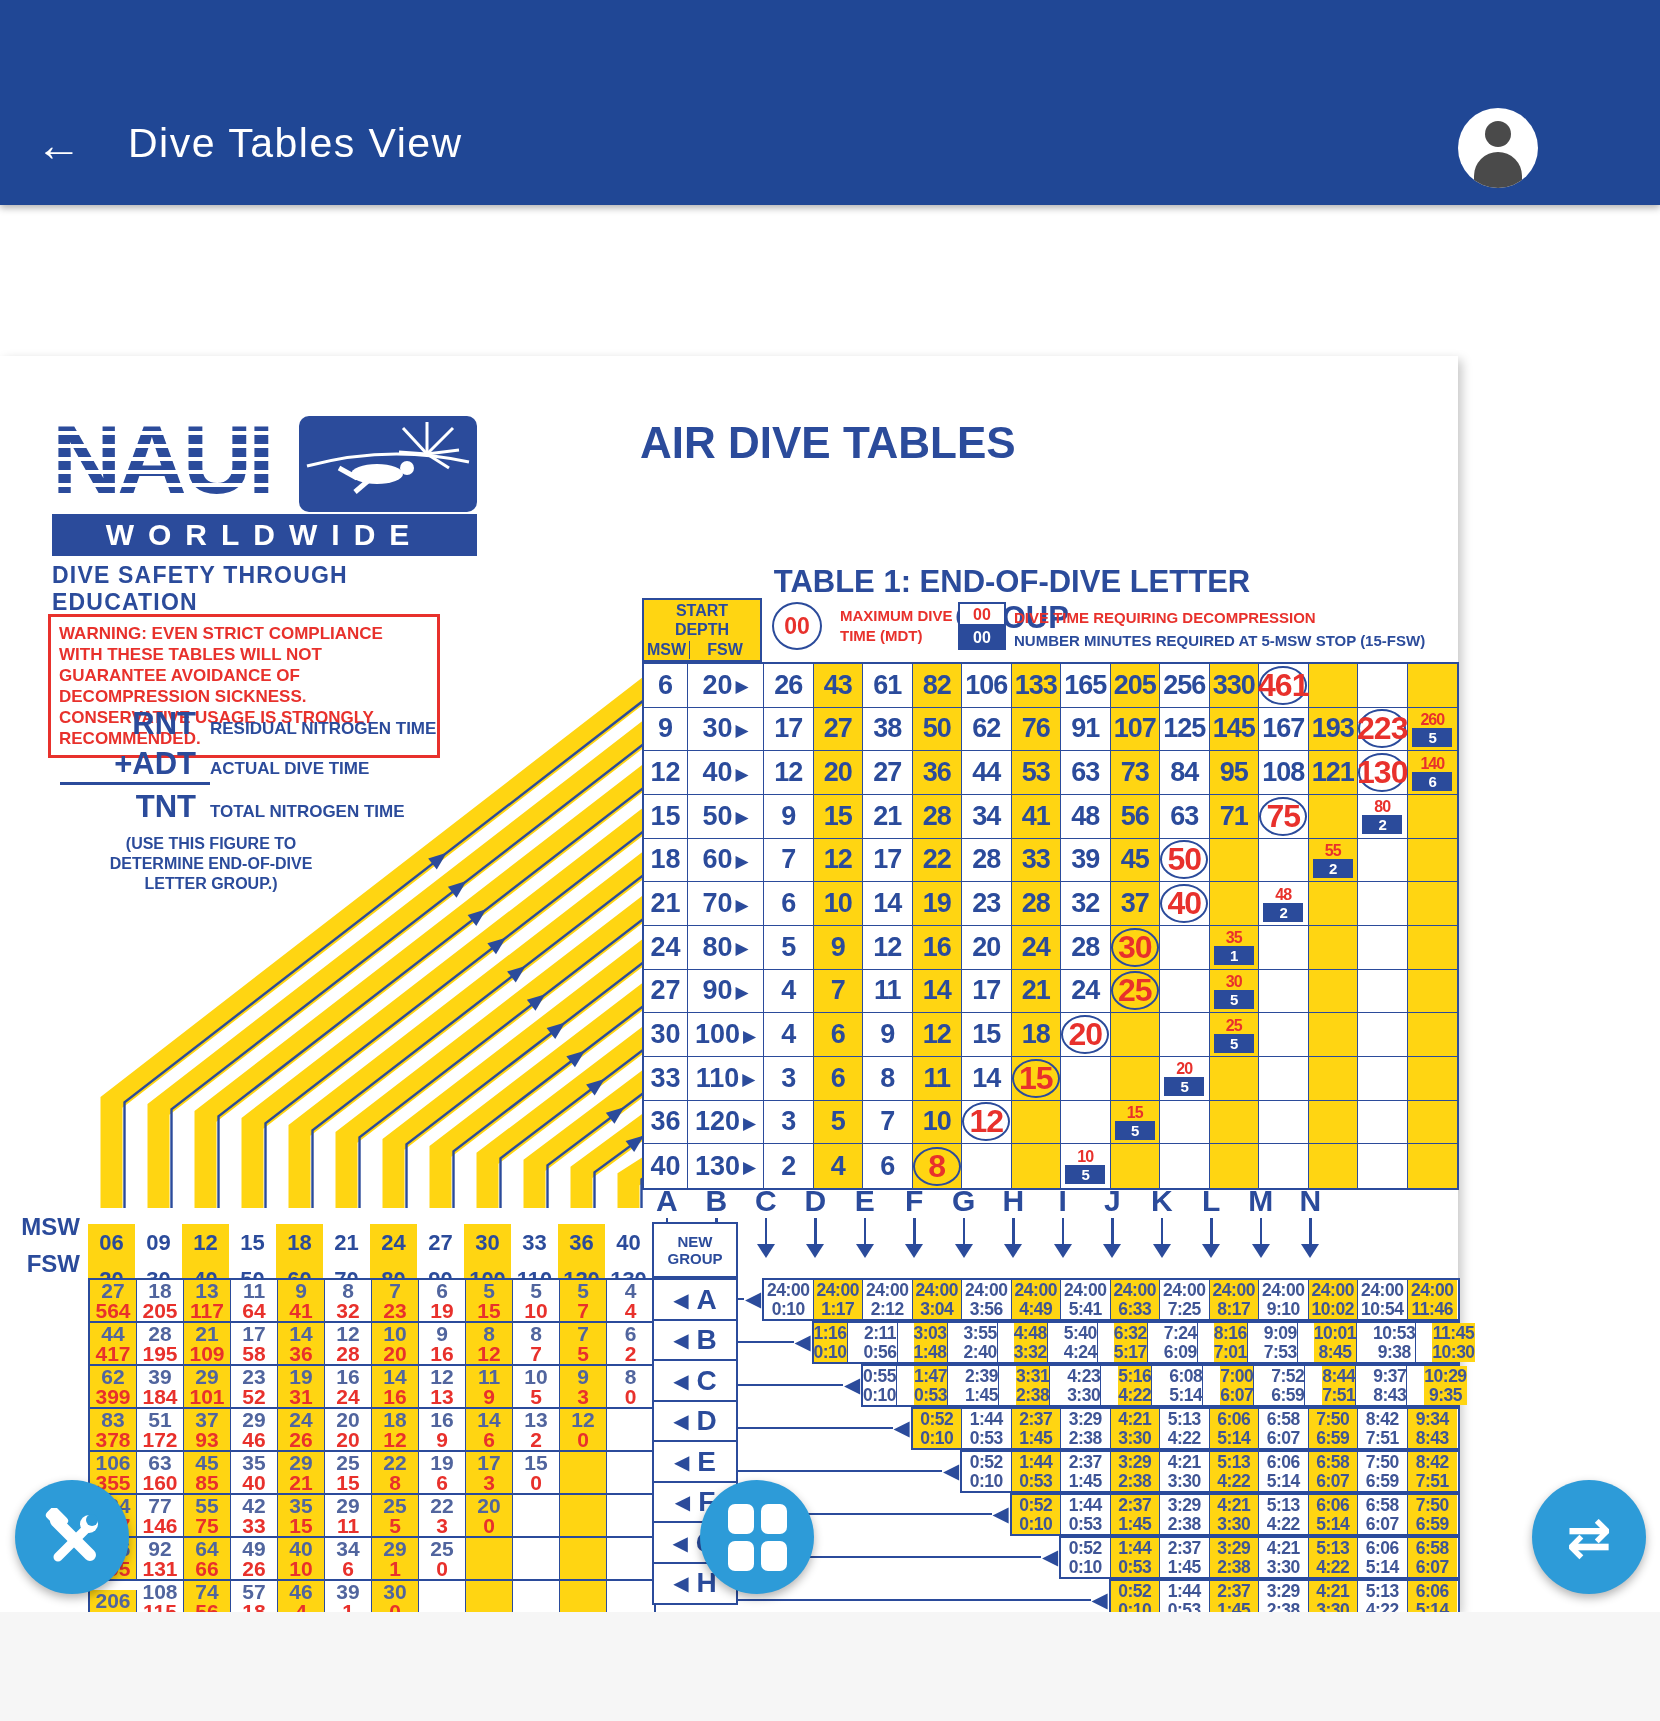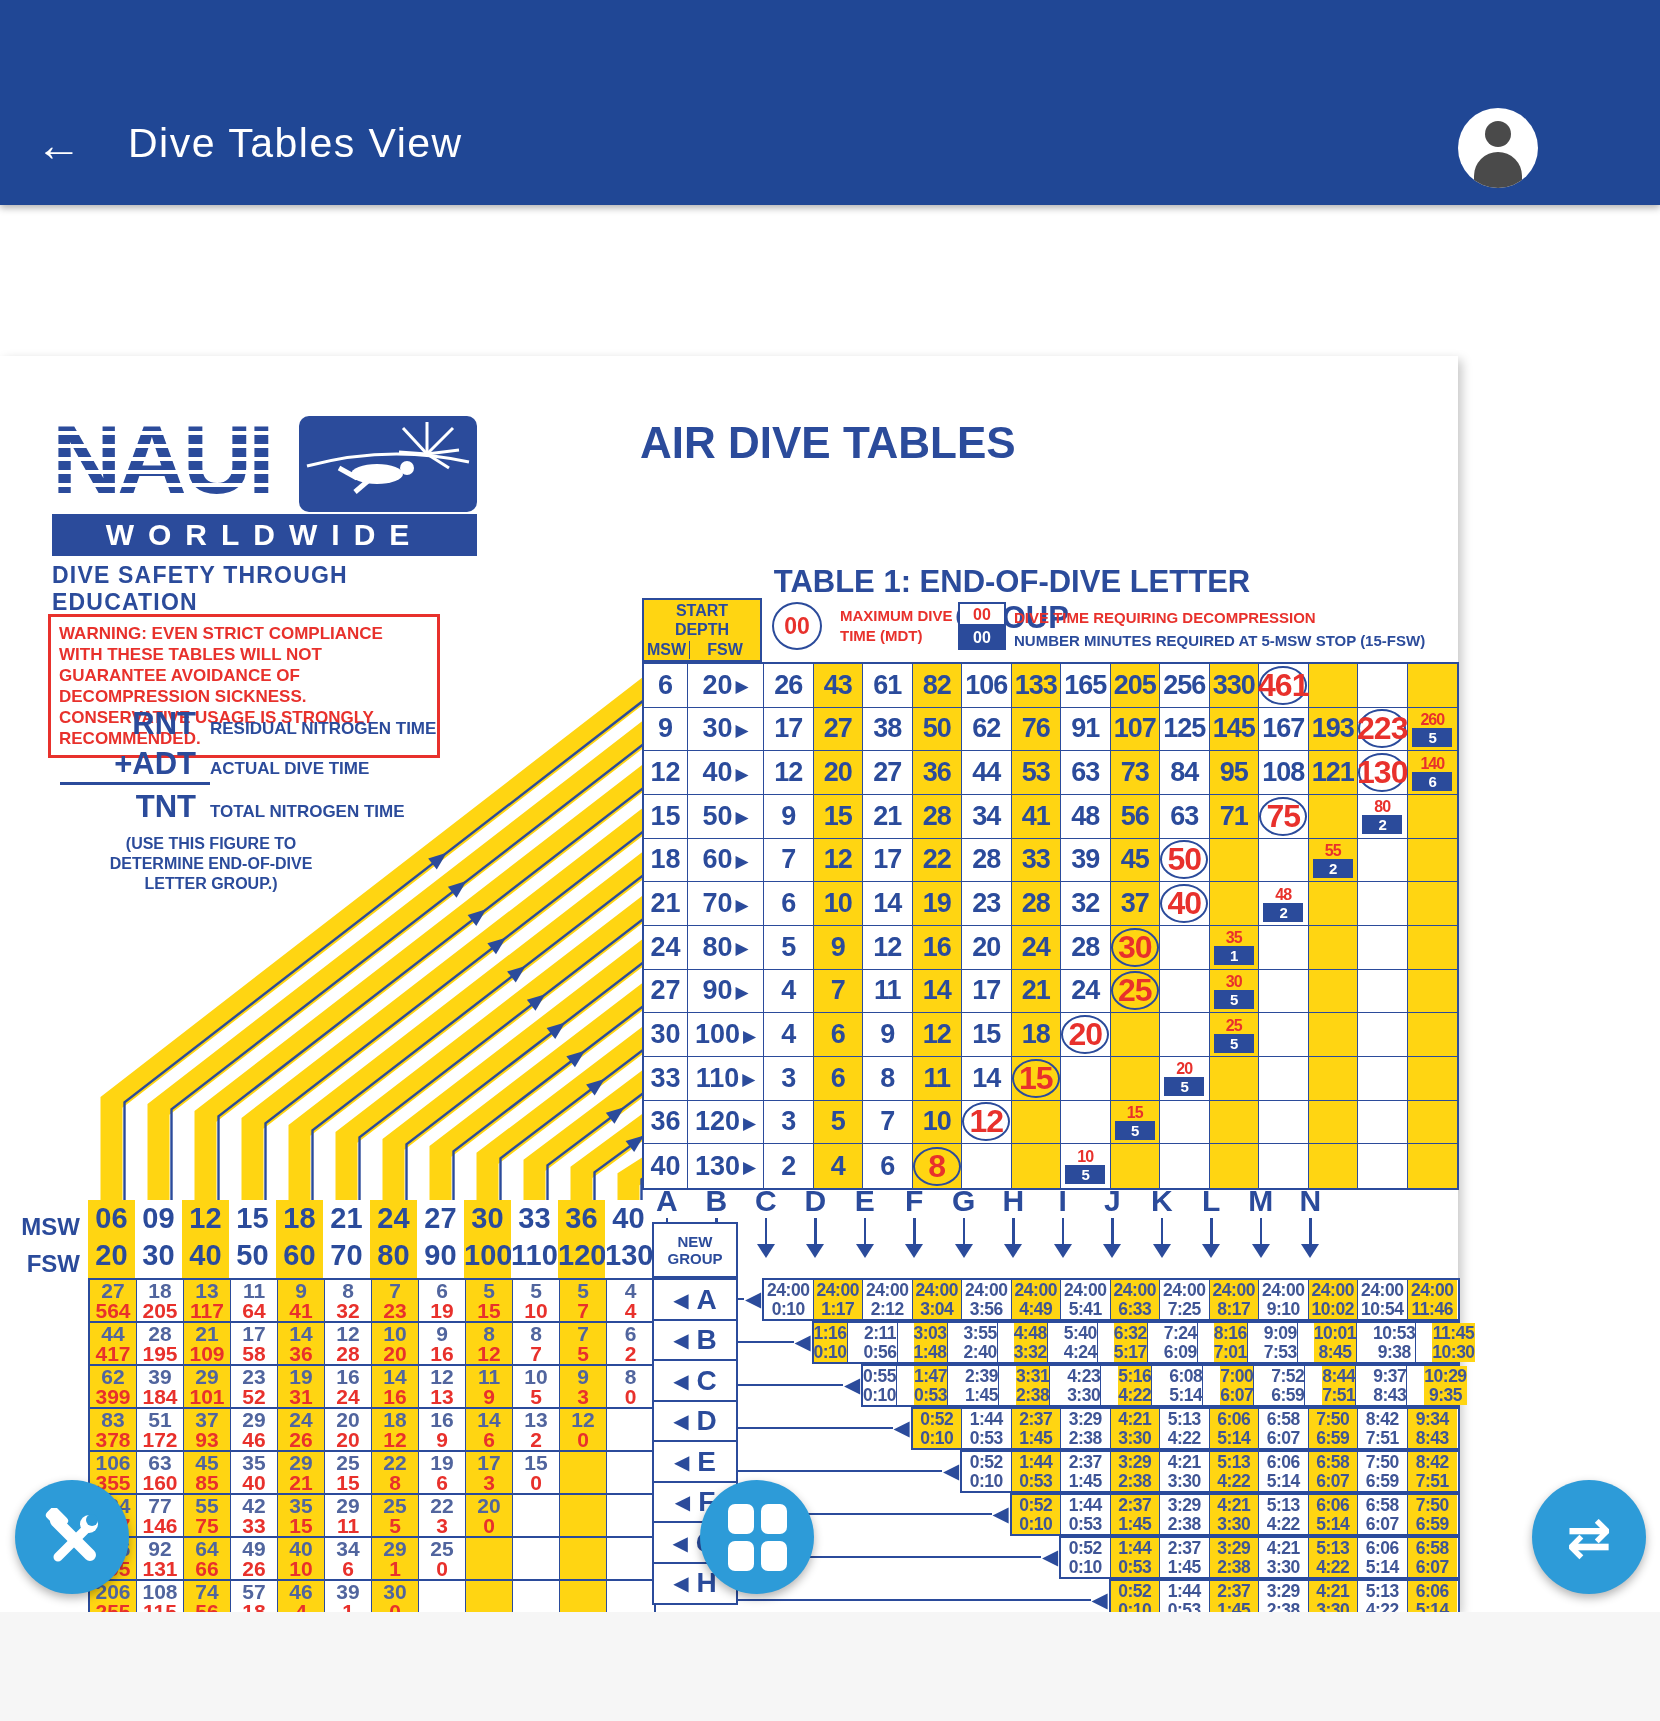--- a/index.html
+++ b/index.html
@@ -89,21 +89,21 @@
   .lz-col .lz-letter{color:var(--blue);font-size:30px;font-weight:800;line-height:30px;}
   .lz-line{width:2.5px;height:26px;background:var(--blue);margin:2px auto 0;}
   .lz-tri{width:0;height:0;margin:0 auto;border-left:9px solid transparent;border-right:9px solid transparent;
           border-top:14px solid var(--blue);}
   
   .bands{position:absolute;left:80px;top:292px;z-index:0;}
   
   .lt-labels{position:absolute;left:10px;top:852px;width:70px;text-align:right;color:var(--blue);
              font-size:24px;font-weight:800;line-height:37px;}
   .lt-head{position:absolute;left:88px;top:844px;display:flex;height:78px;}
-  .lt-hcol{width:47px;text-align:center;color:var(--blue);font-weight:800;font-size:29px;line-height:37px;}
+  .lt-hcol{width:47px;text-align:center;color:var(--blue);font-weight:800;font-size:22px;line-height:37px;margin-top:24px;}
   .lt-grid{position:absolute;left:88px;top:922px;border:2.5px solid var(--blue);background:#fff;}
   .ltr{display:flex;height:43px;border-bottom:2px solid var(--blue);}
   .ltr:last-child{border-bottom:none;}
   .lt-cell{width:47px;border-right:1.2px solid var(--blue);text-align:center;}
   .lt-cell:last-child{border-right:none;}
   .lt-rnt{display:block;color:#51659e;font-size:21px;font-weight:700;line-height:20px;margin-top:1px;}
   .lt-adt{display:block;color:var(--red);font-size:21px;font-weight:800;line-height:19px;}
   
   .ngbox{position:absolute;left:652px;top:866px;width:86px;height:56px;border:2.5px solid var(--blue);
          display:flex;flex-direction:column;align-items:center;justify-content:center;background:#fff;}
@@ -1044,21 +1044,21 @@
           <div class="lt-cell" style="background: var(--yellow);">
             <span class="lt-rnt"></span>
             <span class="lt-adt"></span>
           </div>
           <div class="lt-cell" style="background: rgb(255, 255, 255);">
             <span class="lt-rnt"></span>
             <span class="lt-adt"></span>
           </div>
         </div>
         <div class="ltr">
-          <div class="lt-cell" style="background: var(--yellow);">
+          <div class="lt-cell" style="background: var(--yellow); margin-top: 9px;">
             <span class="lt-rnt">206</span>
             <span class="lt-adt">255</span>
           </div>
           <div class="lt-cell" style="background: rgb(255, 255, 255);">
             <span class="lt-rnt">108</span>
             <span class="lt-adt">115</span>
           </div>
           <div class="lt-cell" style="background: var(--yellow);">
             <span class="lt-rnt">74</span>
             <span class="lt-adt">56</span>

